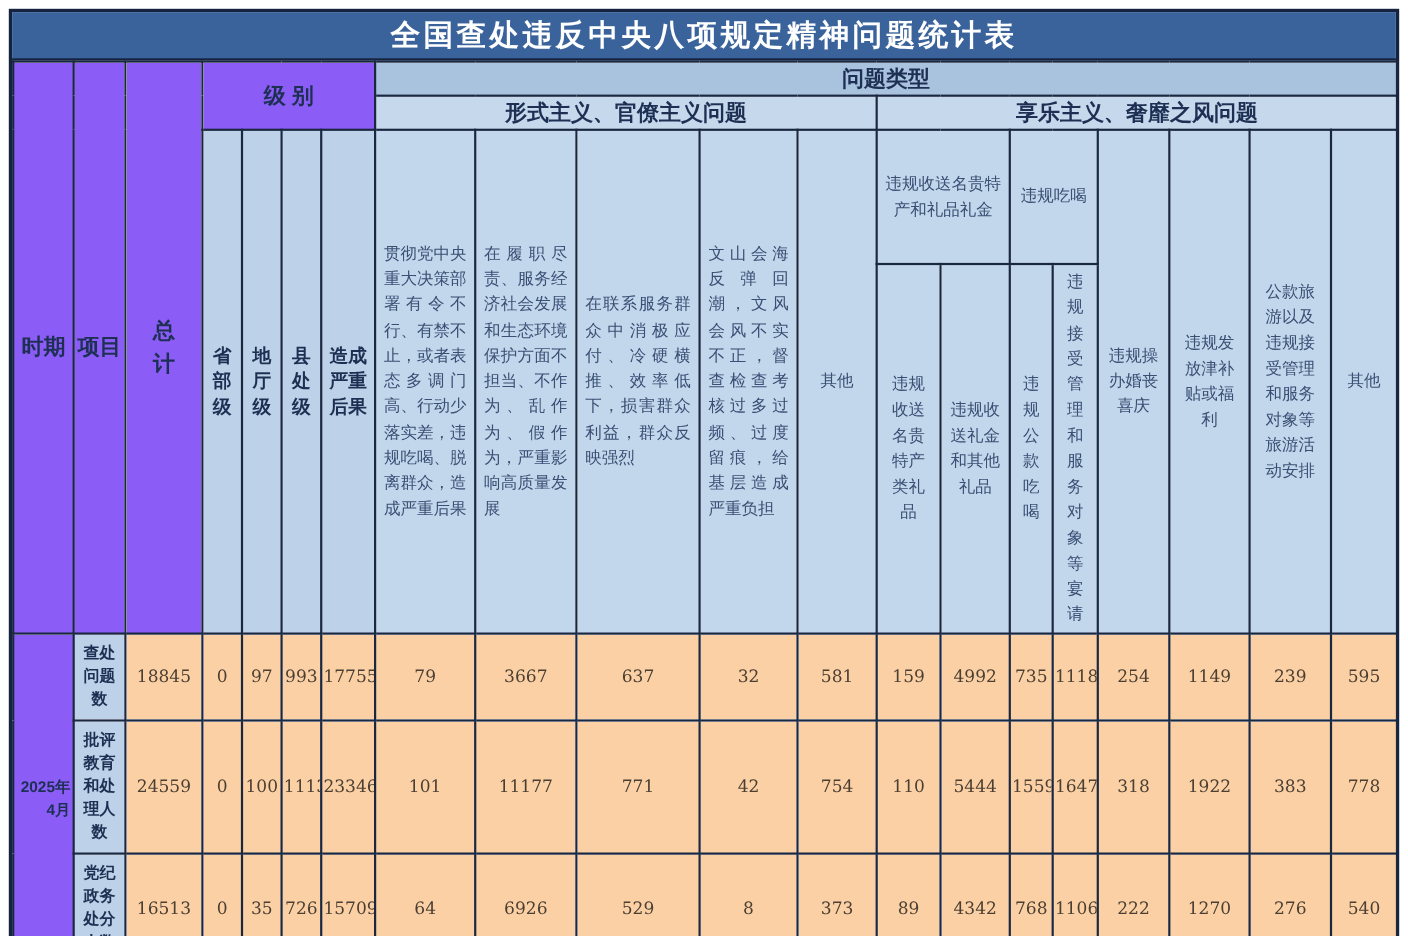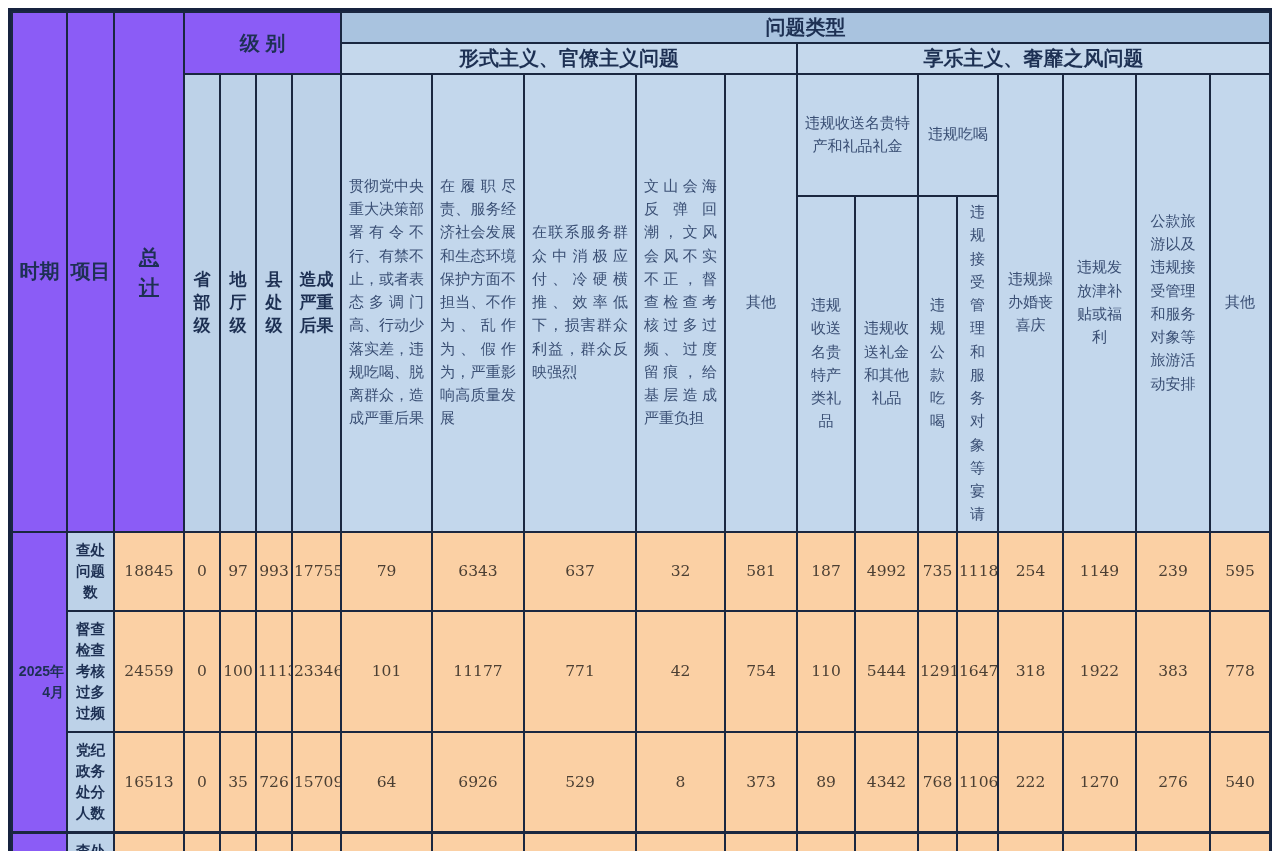--- a/index.html
+++ b/index.html
@@ -51,41 +51,42 @@
     font-family: "DejaVu Serif", serif;
     font-weight: normal;
     color: #3a4f74;
     font-size: 15px;
     text-align: justify;
     text-justify: inter-character;
     padding: 4px 7px;
     line-height: 1.55;
   }
   th.desc.center { text-align: center; }
-  .stack { width: 1.15em; margin: 17px auto; line-height: 1.5; text-decoration: underline; }
+  .stack { width: 1.15em; margin: 17px auto; line-height: 1.5; }
   td.period {
     font-size: 14px; font-weight: bold; color: #1d3053;
     line-height: 1.5; padding: 1px 2px; text-align: right;
   }
   td.rowlabel {
     font-size: 14.5px; font-weight: bold; color: #1d3053;
     line-height: 1.45; padding: 7px 2px;
   }
   td.num {
     font-family: "DejaVu Serif", serif;
     font-size: 15.5px;
     color: #4b3f33;
   }
   tr.sec-start td { border-top-width: 3px; }
 </style>
 </head>
 <body>
 
 <div class="frame">
 
+  <div class="title-bar">全国查处违反中央八项规定精神问题统计表</div>
 
   <table>
     <colgroup>
       <col style="width:55px">
         <col style="width:47px">
         <col style="width:70px">
       <col style="width:36px">
         <col style="width:36px">
         <col style="width:36px">
         <col style="width:49px">
@@ -145,48 +146,48 @@
 
     <tr style="height: 48px;">
           <td rowspan="3" class="c-med period">2025年4月</td>
           <td class="c-sub rowlabel">查处问题数</td>
           <td class="c-data num">18845</td>
           <td class="c-data num">0</td>
           <td class="c-data num">97</td>
           <td class="c-data num">993</td>
           <td class="c-data num">17755</td>
           <td class="c-data num">79</td>
-          <td class="c-data num">6343</td>
+          <td class="c-data num">3667</td>
           <td class="c-data num">637</td>
           <td class="c-data num">32</td>
           <td class="c-data num">581</td>
-          <td class="c-data num">187</td>
+          <td class="c-data num">159</td>
           <td class="c-data num">4992</td>
           <td class="c-data num">735</td>
           <td class="c-data num">1118</td>
           <td class="c-data num">254</td>
           <td class="c-data num">1149</td>
           <td class="c-data num">239</td>
           <td class="c-data num">595</td>
         </tr>
         <tr style="height: 88px;">
-          <td class="c-sub rowlabel">督查检查考核过多过频</td>
+          <td class="c-sub rowlabel">批评教育和处理人数</td>
           <td class="c-data num">24559</td>
           <td class="c-data num">0</td>
           <td class="c-data num">100</td>
           <td class="c-data num">1113</td>
           <td class="c-data num">23346</td>
           <td class="c-data num">101</td>
           <td class="c-data num">11177</td>
           <td class="c-data num">771</td>
           <td class="c-data num">42</td>
           <td class="c-data num">754</td>
           <td class="c-data num">110</td>
           <td class="c-data num">5444</td>
-          <td class="c-data num">1291</td>
+          <td class="c-data num">1559</td>
           <td class="c-data num">1647</td>
           <td class="c-data num">318</td>
           <td class="c-data num">1922</td>
           <td class="c-data num">383</td>
           <td class="c-data num">778</td>
         </tr>
         <tr style="height: 58px;">
           <td class="c-sub rowlabel">党纪政务处分人数</td>
           <td class="c-data num">16513</td>
           <td class="c-data num">0</td>

